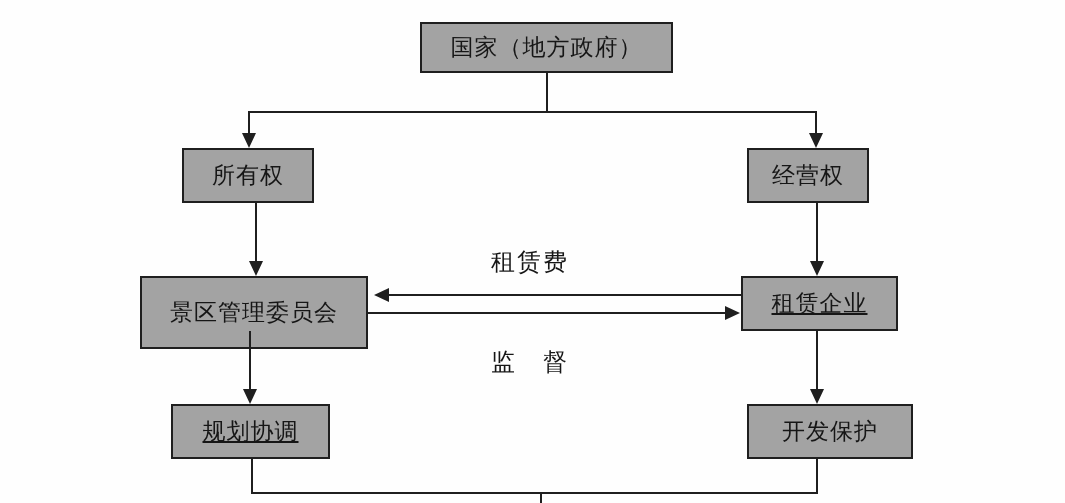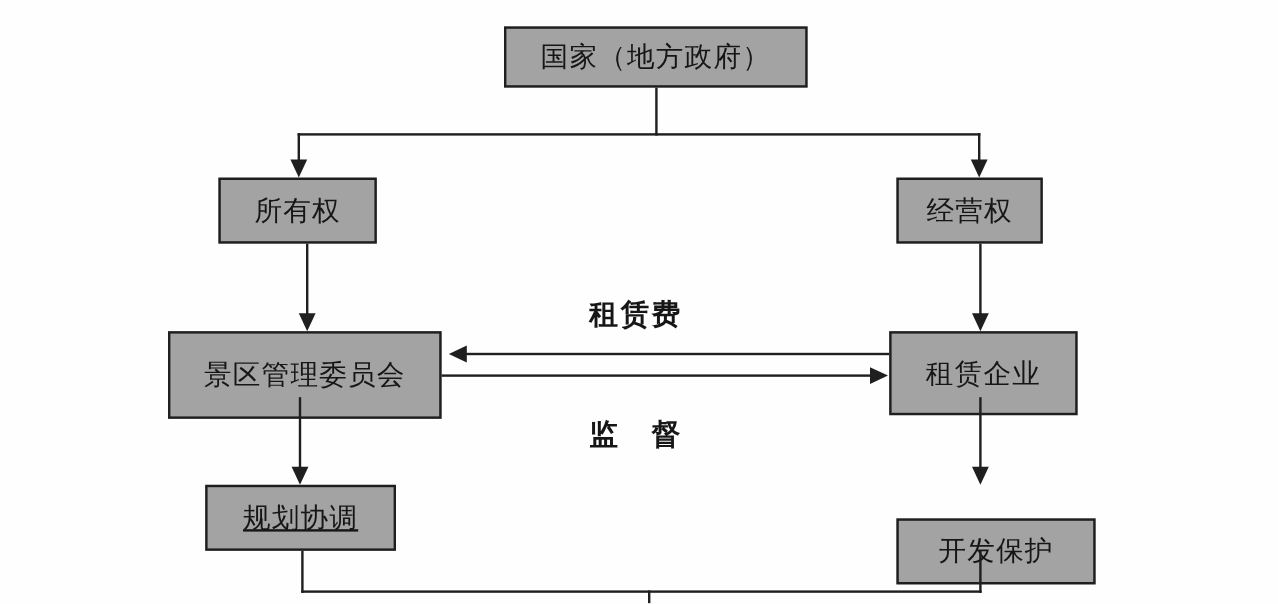--- a/index.html
+++ b/index.html
@@ -29,21 +29,20 @@
     color: #161616;
     white-space: nowrap;
   }
   .edge-label {
     position: absolute;
     font-size: 24px;
     letter-spacing: 2px;
     color: #161616;
     text-align: center;
     white-space: nowrap;
-    font-weight: bold;
   }
   .l {
     position: absolute;
     background: #1f1f1f;
   }
   .head {
     position: absolute;
     width: 0;
     height: 0;
   }
@@ -77,29 +76,29 @@
   </div>
 
   <div class="node" style="left:747px; top:148px; width:122px; height:55px;">
     <span>经营权</span>
   </div>
 
   <div class="node" style="left:140px; top:276px; width:228px; height:73px;">
     <span>景区管理委员会</span>
   </div>
 
-  <div class="node" style="left:741px; top:276px; width:157px; height:70px;">
+  <div class="node" style="left:741px; top:276px; width:157px; height:55px;text-decoration:underline;">
     <span>租赁企业</span>
   </div>
 
   <div class="node" style="left:171px; top:404px; width:159px; height:55px;text-decoration:underline;">
     <span>规划协调</span>
   </div>
 
-  <div class="node" style="left:747px; top:404px; width:166px; height:55px;margin-top:28px;">
+  <div class="node" style="left:747px; top:404px; width:166px; height:55px;">
     <span>开发保护</span>
   </div>
 
   <div class="edge-label" style="left:465px; top:246px; width:130px;">租赁费</div>
   <div class="edge-label" style="left:465px; top:346px; width:130px;">监　督</div>
 
   <div class="l" style="left:546px; top:73px; width:2px; height:40px;"></div>
   <div class="l" style="left:248px; top:111px; width:569px; height:2px;"></div>
 
   <div class="l" style="left:248px; top:111px; width:2px; height:24px;"></div>

